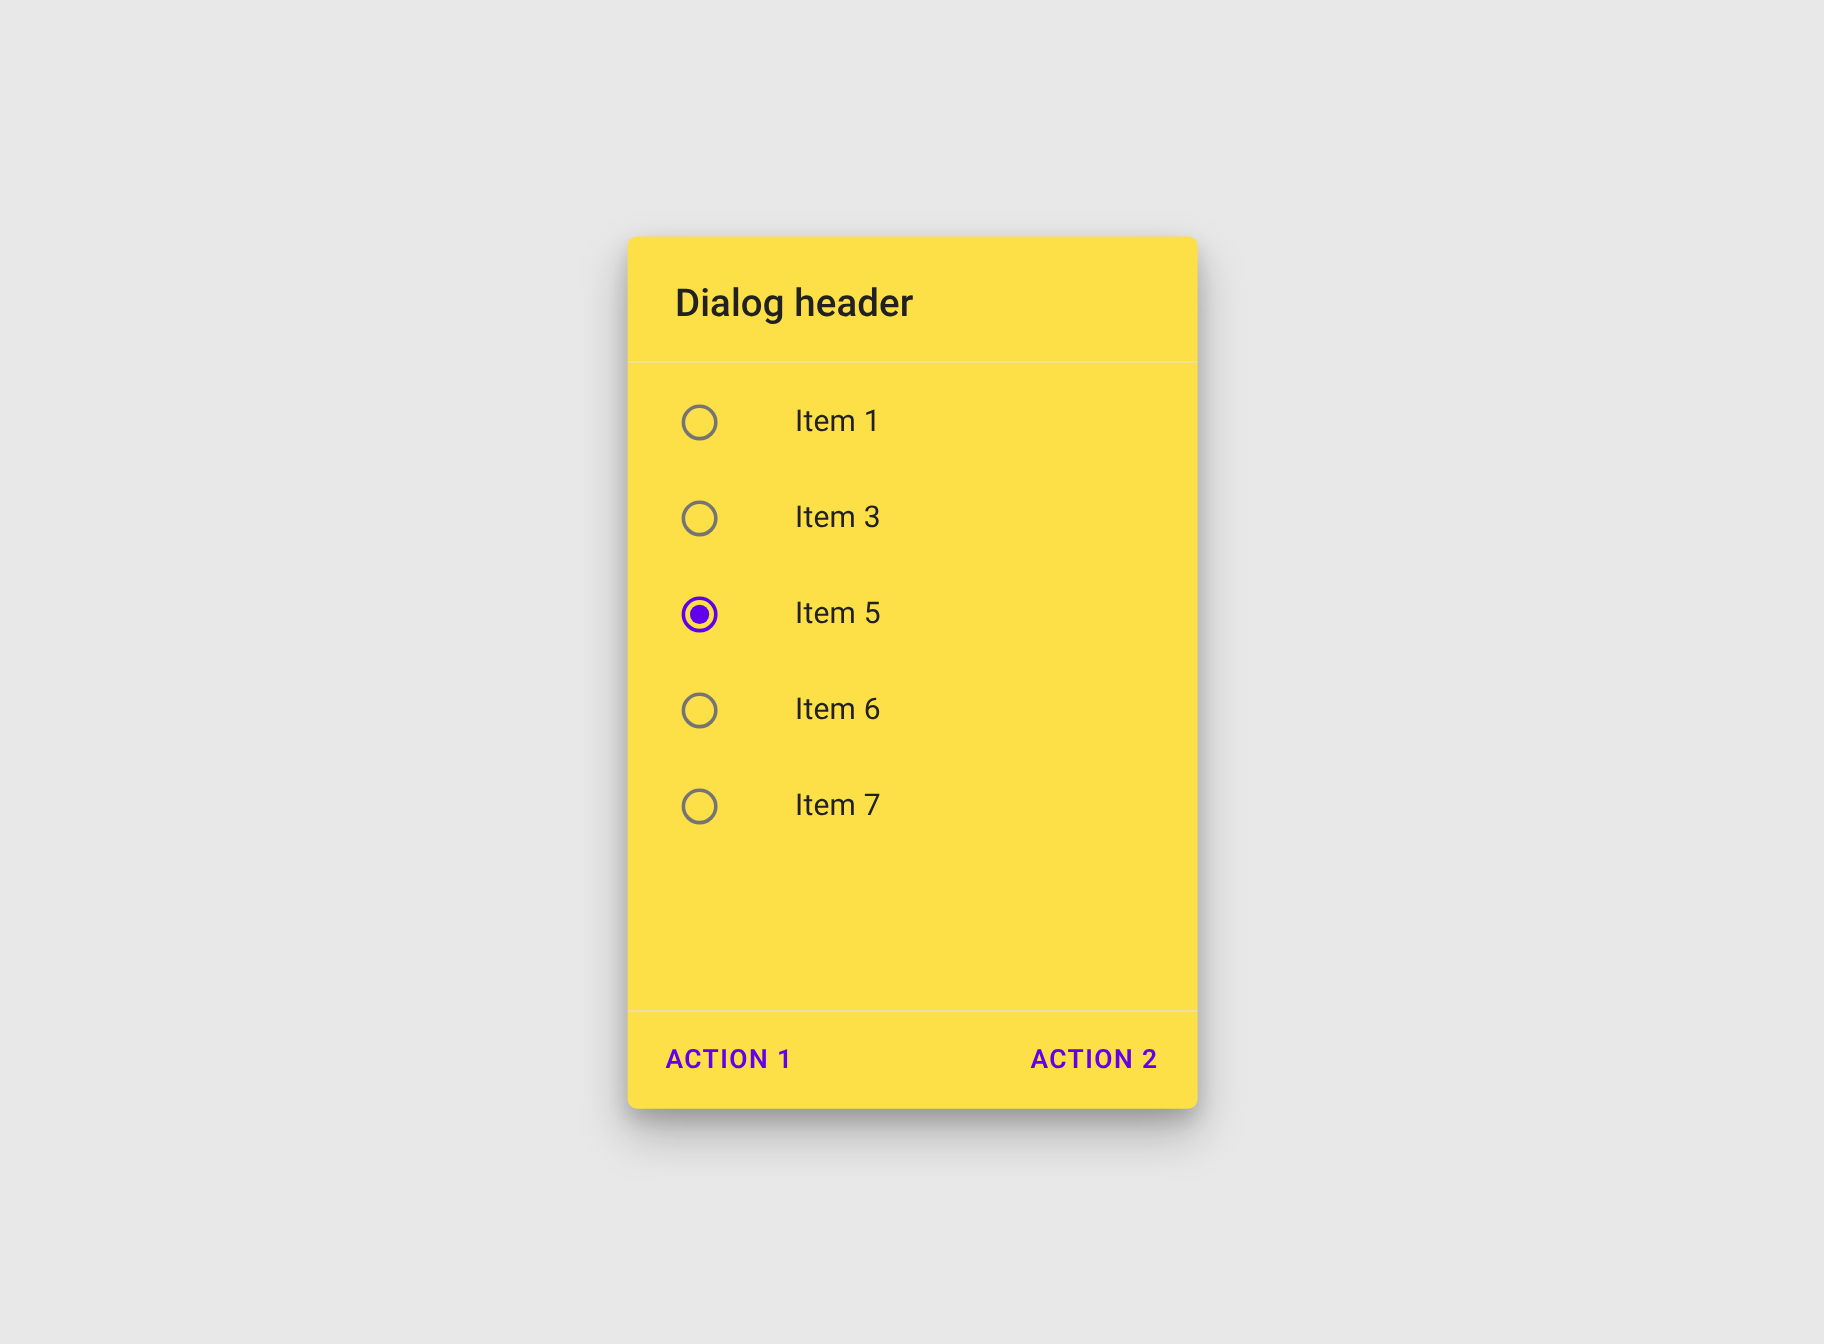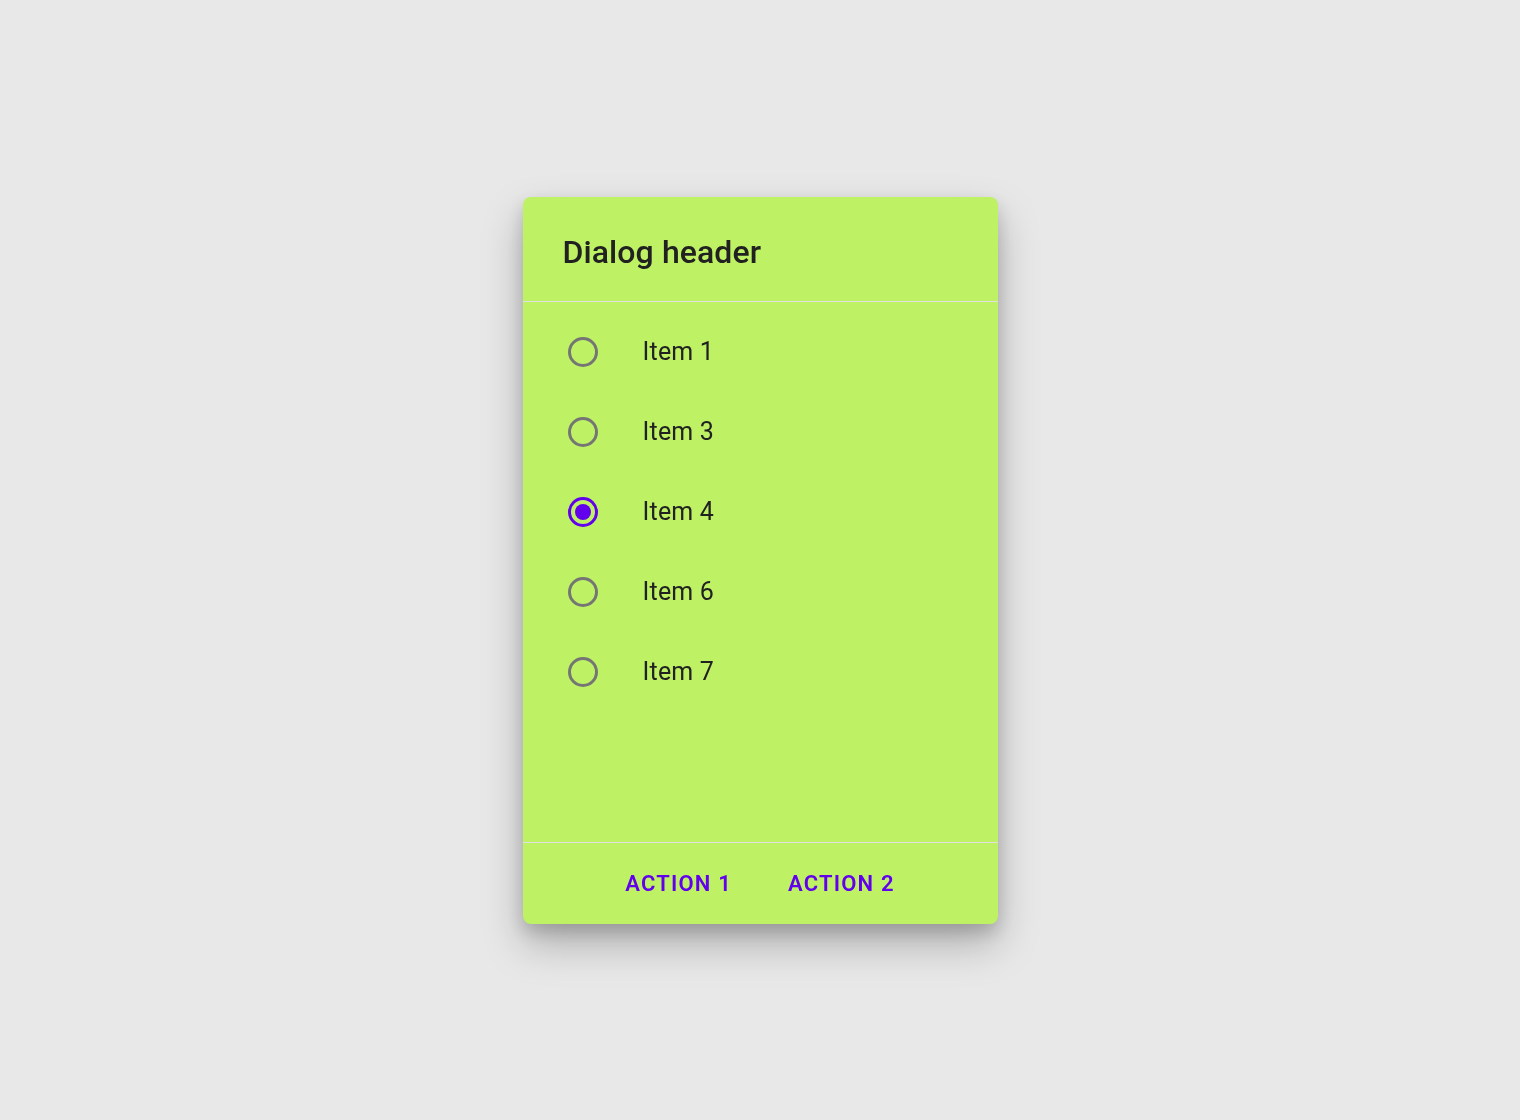--- a/index.html
+++ b/index.html
@@ -11,21 +11,21 @@
       width: 1520px;
       height: 1120px;
       background: #e8e8e8;
       font-family: Roboto, "Helvetica Neue", Arial, sans-serif;
       display: flex;
       align-items: center;
       justify-content: center;
     }
     .dialog {
       width: 475px;
-      background: #bef264;
+      background: #fde047;
       border-radius: 8px;
       box-shadow: 0 20px 40px rgba(0,0,0,0.25), 0 8px 16px rgba(0,0,0,0.15);
       overflow: hidden;
       display: flex;
       flex-direction: column;
     }
     .dialog-header {
       padding: 36px 40px 30px 40px;
       border-bottom: 1px solid #e0e0e0;
     }
@@ -72,27 +72,27 @@
       height: 16px;
       border-radius: 50%;
       background: transparent;
     }
     .radio-item.selected .radio-inner {
       background: #6200ee;
     }
     .radio-label {
       font-size: 25px;
       color: #212121;
-      margin-left: 44px;
+      margin-left: 64px;
       letter-spacing: 0.2px;
     }
     .dialog-actions {
       border-top: 1px solid #e0e0e0;
       display: flex;
-      justify-content: center;
+      justify-content: space-between;
       padding: 20px 28px;
       gap: 48px;
     }
     .action-button {
       background: none;
       border: none;
       font-size: 22px;
       font-weight: 600;
       color: #6200ee;
       letter-spacing: 1.2px;
@@ -124,21 +124,21 @@
           </span>
       </span>
       <span class="radio-label">Item 3</span>
     </div>
     <div class="radio-item selected">
       <span class="radio-icon">
         <span class="radio-outer">
             <span class="radio-inner"></span>
           </span>
       </span>
-      <span class="radio-label">Item 4</span>
+      <span class="radio-label">Item 5</span>
     </div>
     <div class="radio-item">
       <span class="radio-icon">
         <span class="radio-outer">
             <span class="radio-inner"></span>
           </span>
       </span>
       <span class="radio-label">Item 6</span>
     </div>
     <div class="radio-item">

